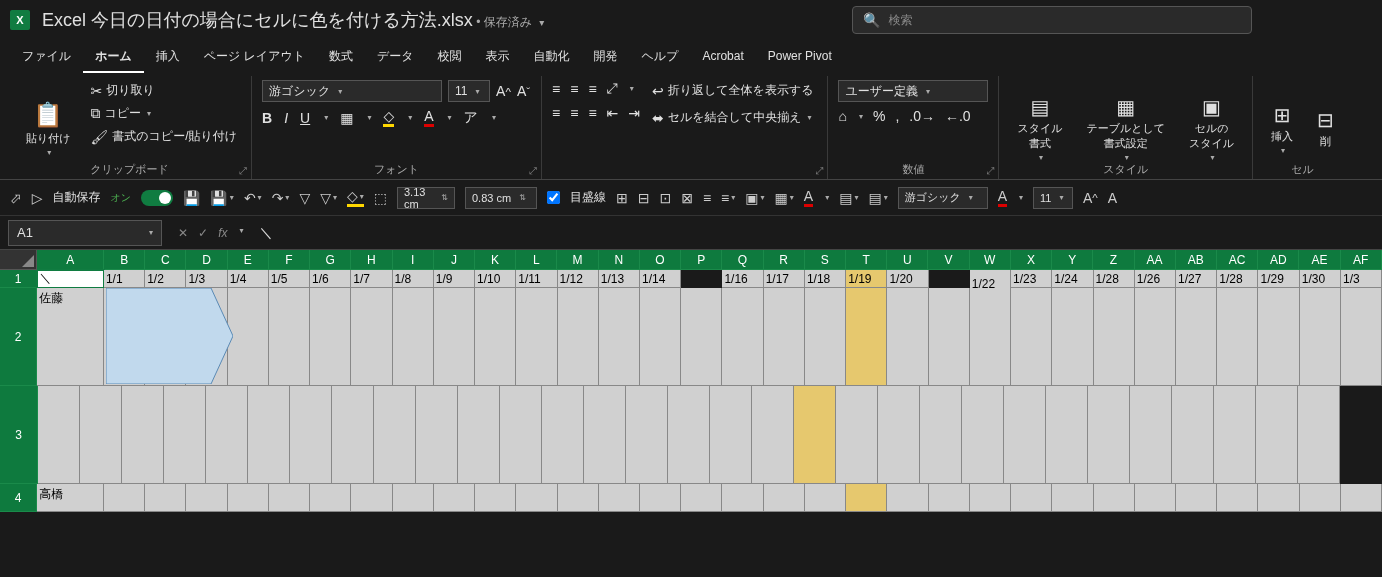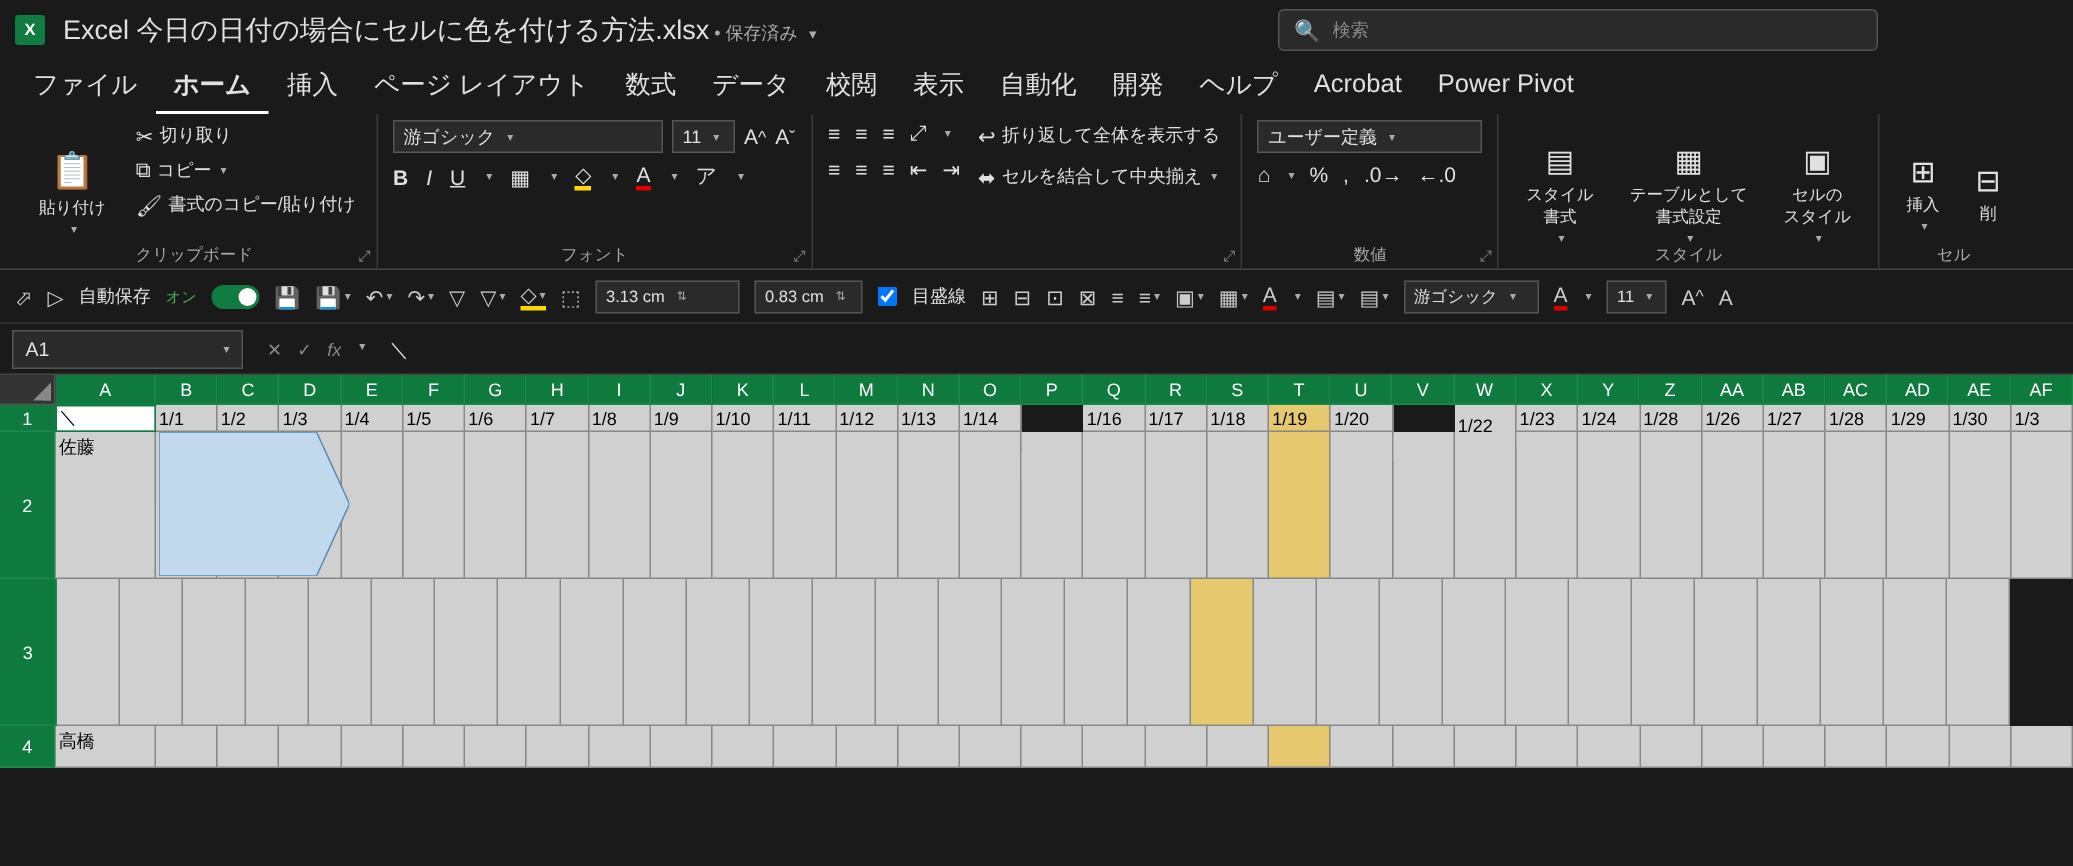--- a/index.html
+++ b/index.html
@@ -8,21 +8,21 @@
 
 .titlebar { display: flex; align-items: center; height: 40px; padding: 0 10px; gap: 12px; }
 .app-icon { width: 20px; height: 20px; background: #107c41; display: flex; align-items: center; justify-content: center; color: #fff; font-weight: bold; font-size: 11px; border-radius: 2px; }
 .title-text { font-size: 18px; color: #e0e0e0; }
 .title-saved { color: #aaa; }
 .title-chevron { color: #aaa; font-size: 10px; margin-left: 4px; }
 .searchbox { margin-left: auto; margin-right: 120px; width: 400px; height: 28px; background: #2a2a2a; border: 1px solid #555; border-radius: 4px; display: flex; align-items: center; padding: 0 10px; gap: 8px; color: #888; }
 
 
 .menubar { display: flex; align-items: center; height: 34px; padding: 0 10px; gap: 0; }
-.menu-item { padding: 6px 12px; font-size: 17px; color: #e0e0e0; cursor: pointer; border-bottom: 2px solid transparent; }
+.menu-item { padding: 6px 12px; font-size: 12px; color: #e0e0e0; cursor: pointer; border-bottom: 2px solid transparent; }
 .menu-item.active { border-bottom: 2px solid #fff; font-weight: 600; }
 
 
 .ribbon { display: flex; height: 106px; padding: 2px 8px 0; gap: 0; border-bottom: 1px solid #444; }
 .ribbon-group { display: flex; flex-direction: column; border-right: 1px solid #3a3a3a; padding: 4px 10px 2px; position: relative; }
 .ribbon-group-label { position: absolute; bottom: 2px; left: 0; right: 0; text-align: center; font-size: 11px; color: #aaa; }
 .ribbon-group-launcher { position: absolute; bottom: 2px; right: 4px; font-size: 10px; color: #888; }
 .ribbon-content { display: flex; gap: 8px; flex: 1; }
 .rcol { display: flex; flex-direction: column; gap: 2px; justify-content: flex-start; }
 .rbtn { display: flex; align-items: center; gap: 4px; padding: 2px 4px; font-size: 12px; color: #e0e0e0; cursor: pointer; white-space: nowrap; }
@@ -255,21 +255,21 @@
   <span style="color:#4caf50;font-size:10px">オン</span>
   <div class="toggle"></div>
   <span class="icon">💾</span>
   <span class="icon">💾<span class="dd">▾</span></span>
   <span class="icon">↶<span class="dd">▾</span></span>
   <span class="icon">↷<span class="dd">▾</span></span>
   <span class="icon">▽</span>
   <span class="icon">▽<span class="dd">▾</span></span>
   <span class="icon" style="border-bottom:3px solid #ffd700">◇<span class="dd">▾</span></span>
   <span class="icon">⬚</span>
-  <div class="qat-combo" style="width:96px">
+  <div class="qat-combo" style="width:58px">
       <span>3.13 cm</span>
       <span class="dd">⇅</span>
     </div>
   <div class="qat-combo" style="width:72px">
       <span>0.83 cm</span>
       <span class="dd">⇅</span>
     </div>
   <input type="checkbox" checked="" style="">
   <span>目盛線</span>
   <span class="icon">⊞</span>

